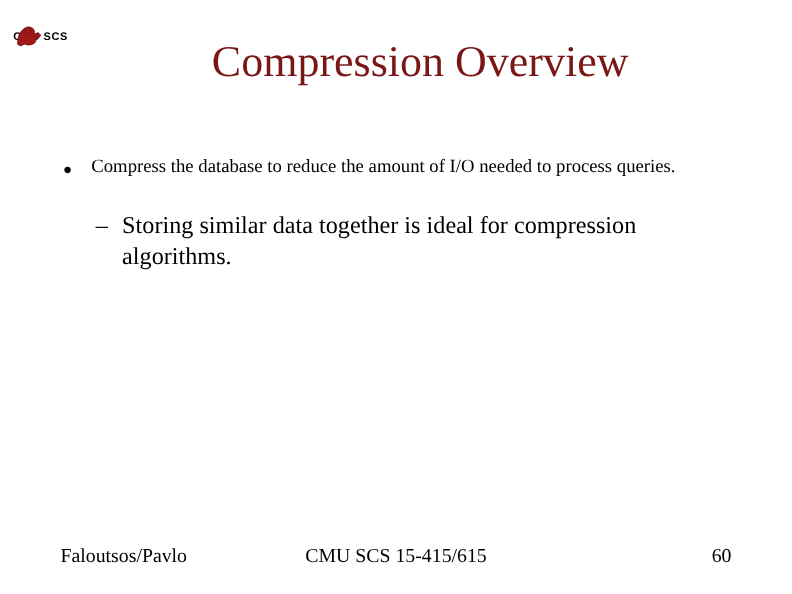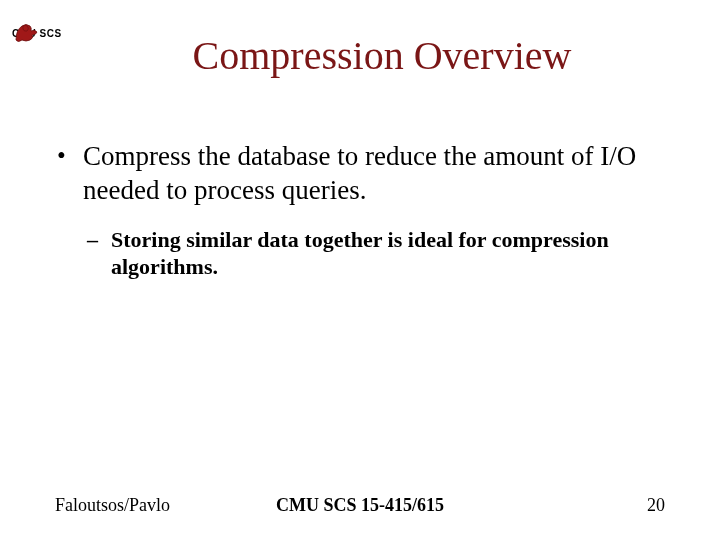--- a/index.html
+++ b/index.html
@@ -50,37 +50,36 @@
       top: 140px;
       left: 55px;
       right: 55px;
     }
     .bullet-list {
       list-style: none;
     }
     .bullet-item {
       position: relative;
       padding-left: 28px;
-      font-size: 27px;
+      font-size: 17px;
       color: #000;
       line-height: 1.25;
       margin-bottom: 2px;
     }
     .bullet-item::before {
       content: "•";
       position: absolute;
       left: 2px;
       top: 0;
       font-size: 25px;
     }
     .sub-list {
       list-style: none;
-      margin-top: 18px;
+      margin-top: 30px;
       margin-left: 28px;
-      font-weight: bold;
     }
     .sub-item {
       position: relative;
       padding-left: 28px;
       font-size: 22px;
       color: #000;
       line-height: 1.25;
     }
     .sub-item::before {
       content: "–";
@@ -96,21 +95,20 @@
       right: 55px;
       display: flex;
       justify-content: space-between;
       font-size: 18px;
       color: #000;
     }
     .footer-center {
       position: absolute;
       left: 50%;
       transform: translateX(-50%);
-      font-weight: bold;
     }
   </style>
 </head>
 <body>
 
 <div class="header">
   <span class="header-label">CMU SCS</span>
 </div>
 
 <div class="logo">
@@ -127,14 +125,14 @@
     <li class="bullet-item">Compress the database to reduce the amount of I/O needed to process queries.</li>
   </ul>
   <ul class="sub-list">
     <li class="sub-item">Storing similar data together is ideal for compression algorithms.</li>
   </ul>
 </div>
 
 <div class="footer">
   <span>Faloutsos/Pavlo</span>
   <span class="footer-center">CMU SCS 15-415/615</span>
-  <span>20</span>
+  <span>60</span>
 </div>
 
 </body></html>

